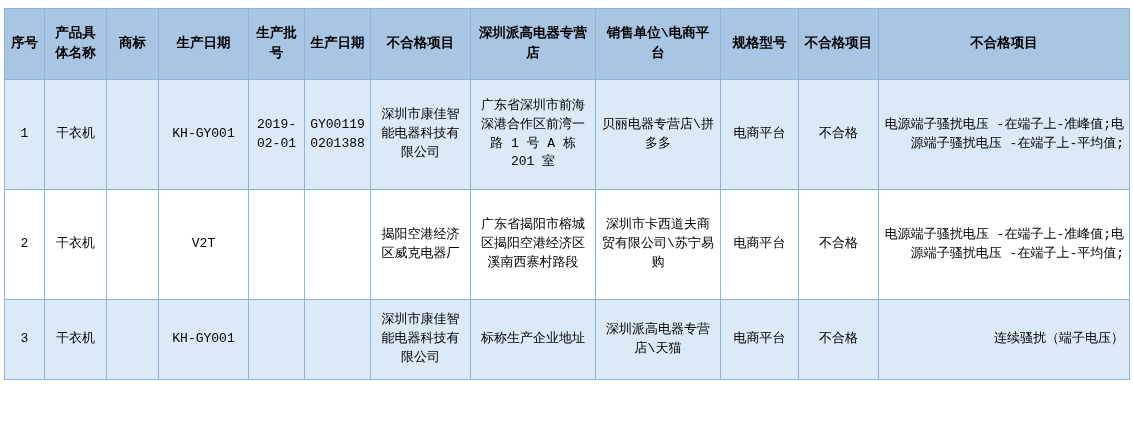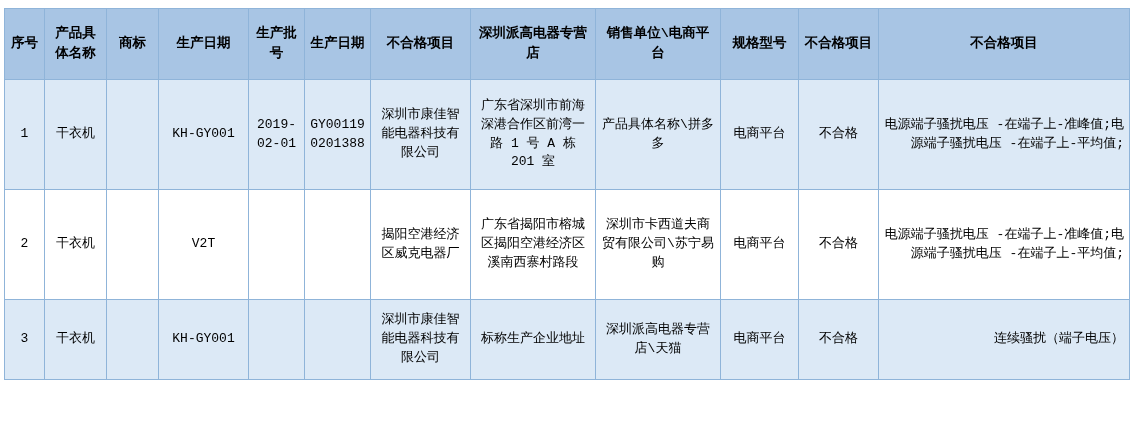--- a/index.html
+++ b/index.html
@@ -104,21 +104,21 @@
     <tbody>
       <tr class="data-row row-odd r1">
         <td class="cell-index">1</td>
         <td>干衣机</td>
         <td></td>
         <td>KH-GY001</td>
         <td>2019-02-01</td>
         <td>GY001190201388</td>
         <td>深圳市康佳智能电器科技有限公司</td>
         <td>广东省深圳市前海深港合作区前湾一路 1 号 A 栋 201 室</td>
-        <td>产品具体名称\拼多多</td>
+        <td>贝丽电器专营店\拼多多</td>
         <td>电商平台</td>
         <td>不合格</td>
         <td class="cell-nonconf">电源端子骚扰电压 -在端子上-准峰值;电源端子骚扰电压 -在端子上-平均值;</td>
       </tr>
       <tr class="data-row row-even r2">
         <td class="cell-index">2</td>
         <td>干衣机</td>
         <td></td>
         <td>V2T</td>
         <td></td>

